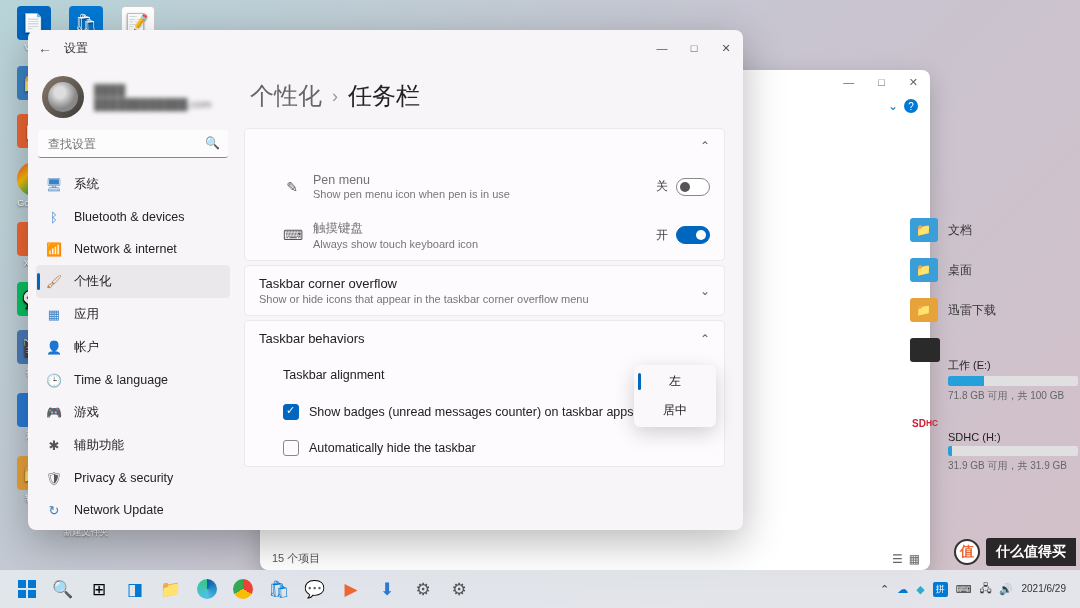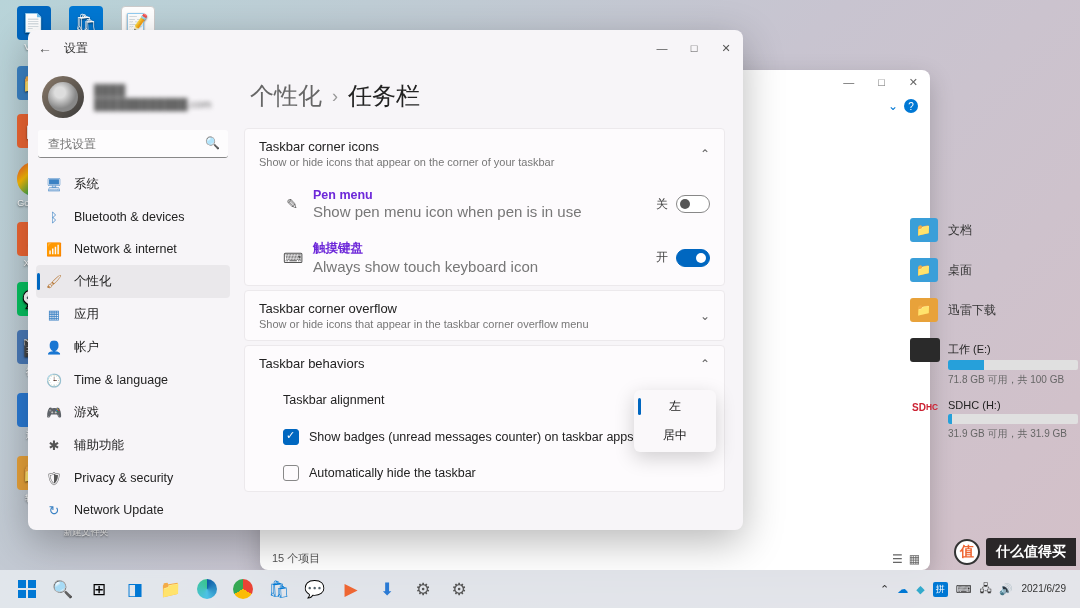--- a/index.html
+++ b/index.html
@@ -14,21 +14,21 @@
 
 
 .explorer-window { position: absolute; left: 260px; top: 70px; width: 670px; height: 500px; background: #fff; border-radius: 8px; box-shadow: 0 8px 24px rgba(0,0,0,0.2); z-index: 2; }
 .explorer-top { height: 24px; display: flex; justify-content: flex-end; align-items: center; gap: 24px; padding: 0 12px; color: #666; font-size: 11px; }
 .explorer-top span { cursor: pointer; }
 .explorer-navrow { height: 24px; padding: 0 12px; display:flex; align-items:center; justify-content:flex-end; gap:6px;}
 .explorer-help { width:14px;height:14px;border-radius:50%;background:#0078d4;color:#fff;font-size:10px;display:flex;align-items:center;justify-content:center;}
 .explorer-body { position: absolute; right: -180px; top: 140px; width: 200px; }
 .folder-item { display: flex; align-items: center; gap: 10px; padding: 4px 0; font-size: 12px; color: #333; height: 40px; }
 .folder-item .fico { width: 28px; height: 24px; border-radius: 3px; display:flex;align-items:center;justify-content:center;}
-.drive-item { margin-top: 4px; }
+.drive-item { margin-top: 20px; }
 .drive-item .dlabel { font-size: 11px; color: #222; }
 .drive-item .bar { width: 130px; height: 10px; background: #e0e0e0; border-radius: 2px; margin: 3px 0; overflow:hidden; }
 .drive-item .barfill { height: 100%; background: #26a0da; }
 .drive-item .dsize { font-size: 10px; color: #666; }
 .drive-row { display:flex; gap:8px; align-items:flex-start; margin-top:8px;}
 .drive-row .dico{width:30px;height:24px;display:flex;align-items:center;justify-content:center;}
 .explorer-status { position: absolute; bottom: 4px; left: 12px; font-size: 11px; color: #555; }
 .explorer-viewtoggle { position: absolute; bottom: 4px; right: 10px; display: flex; gap: 6px; color: #666; font-size: 12px; }
 
 
@@ -58,22 +58,22 @@
 .breadcrumb { padding: 14px 0 16px 6px; font-size: 24px; font-weight: 500; color: #222; display: flex; align-items: center; gap: 10px; }
 .breadcrumb .parent { color: #666; font-weight: 400; }
 .breadcrumb .sep { color: #999; font-size: 18px; }
 .card { background: #fdfbfd; border: 1px solid #ece9ec; border-radius: 4px; margin-bottom: 4px; }
 .card-header { display: flex; align-items: center; padding: 10px 14px; cursor: pointer; }
 .card-header .htxt .htitle { font-size: 13px; color: #222; }
 .card-header .htxt .hsub { font-size: 11px; color: #777; margin-top: 2px; }
 .card-header .chev { margin-left: auto; color: #666; font-size: 12px; }
 .card-row { display: flex; align-items: center; padding: 10px 14px 10px 38px; gap: 12px; }
 .card-row .rico { width: 18px; color: #555; font-size: 14px; text-align:center;}
-.card-row .rtxtbox .rtitle { font-size: 12.5px; color: #6d28d9; font-weight: bold; }
-.card-row .rtxtbox .rsub { font-size: 15px; color: #777; margin-top: 1px; }
+.card-row .rtxtbox .rtitle { font-size: 12.5px; color: #737373; }
+.card-row .rtxtbox .rsub { font-size: 11px; color: #777; margin-top: 1px; }
 .card-row .rright { margin-left: auto; display: flex; align-items: center; gap: 8px; font-size: 12px; color: #444; }
 .toggle { width: 34px; height: 18px; border-radius: 10px; background: #fff; border: 1px solid #888; position: relative; cursor: pointer; }
 .toggle::after { content:""; position: absolute; width: 10px; height: 10px; border-radius: 50%; background: #555; top: 3px; left: 3px; }
 .toggle.on { background: #0067c0; border-color: #0067c0; }
 .toggle.on::after { background: #fff; left: auto; right: 3px; }
 .option-row { display: flex; align-items: center; padding: 12px 14px 12px 38px; font-size: 12.5px; color: #222; }
 .option-row .rright { margin-left: auto; }
 .check-row { display: flex; align-items: center; padding: 10px 14px 10px 38px; gap: 10px; font-size: 12.5px; color: #222; }
 .check-row.disabled { color: #aaa; }
 .checkbox { width: 16px; height: 16px; border: 1px solid #888; border-radius: 3px; cursor: pointer; position: relative; flex-shrink:0;}
@@ -274,24 +274,20 @@
 
     <div class="content">
       <div class="breadcrumb">
         <span class="parent">个性化</span>
         <span class="sep">›</span>
         <span>任务栏</span>
       </div>
 
       <div class="card">
         <div class="card-header">
-          <div class="htxt">
-            <div class="htitle">Taskbar corner icons</div>
-            <div class="hsub">Show or hide icons that appear on the corner of your taskbar</div>
-          </div>
           <span class="chev">⌃</span>
         </div>
         <div class="card-row">
           <span class="rico">✎</span>
           <div class="rtxtbox">
             <div class="rtitle">Pen menu</div>
             <div class="rsub">Show pen menu icon when pen is in use</div>
           </div>
           <div class="rright">
             <span>关</span>

